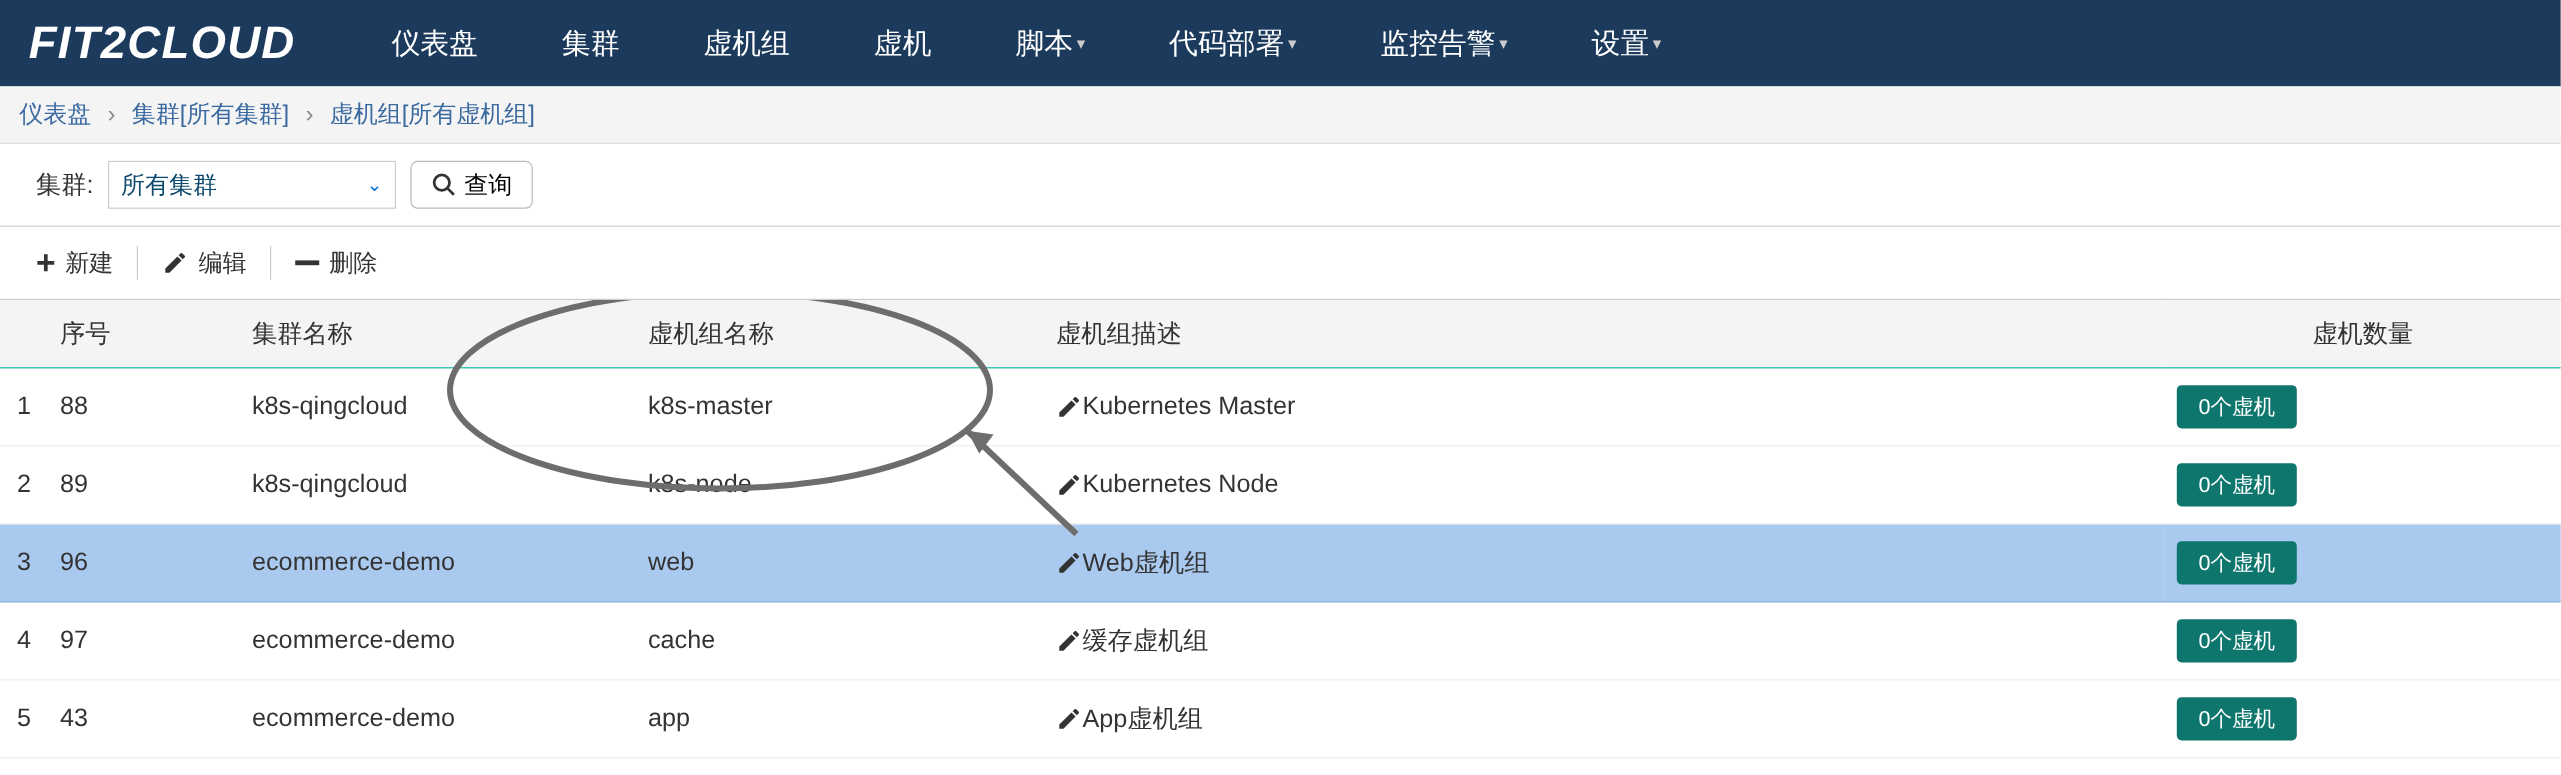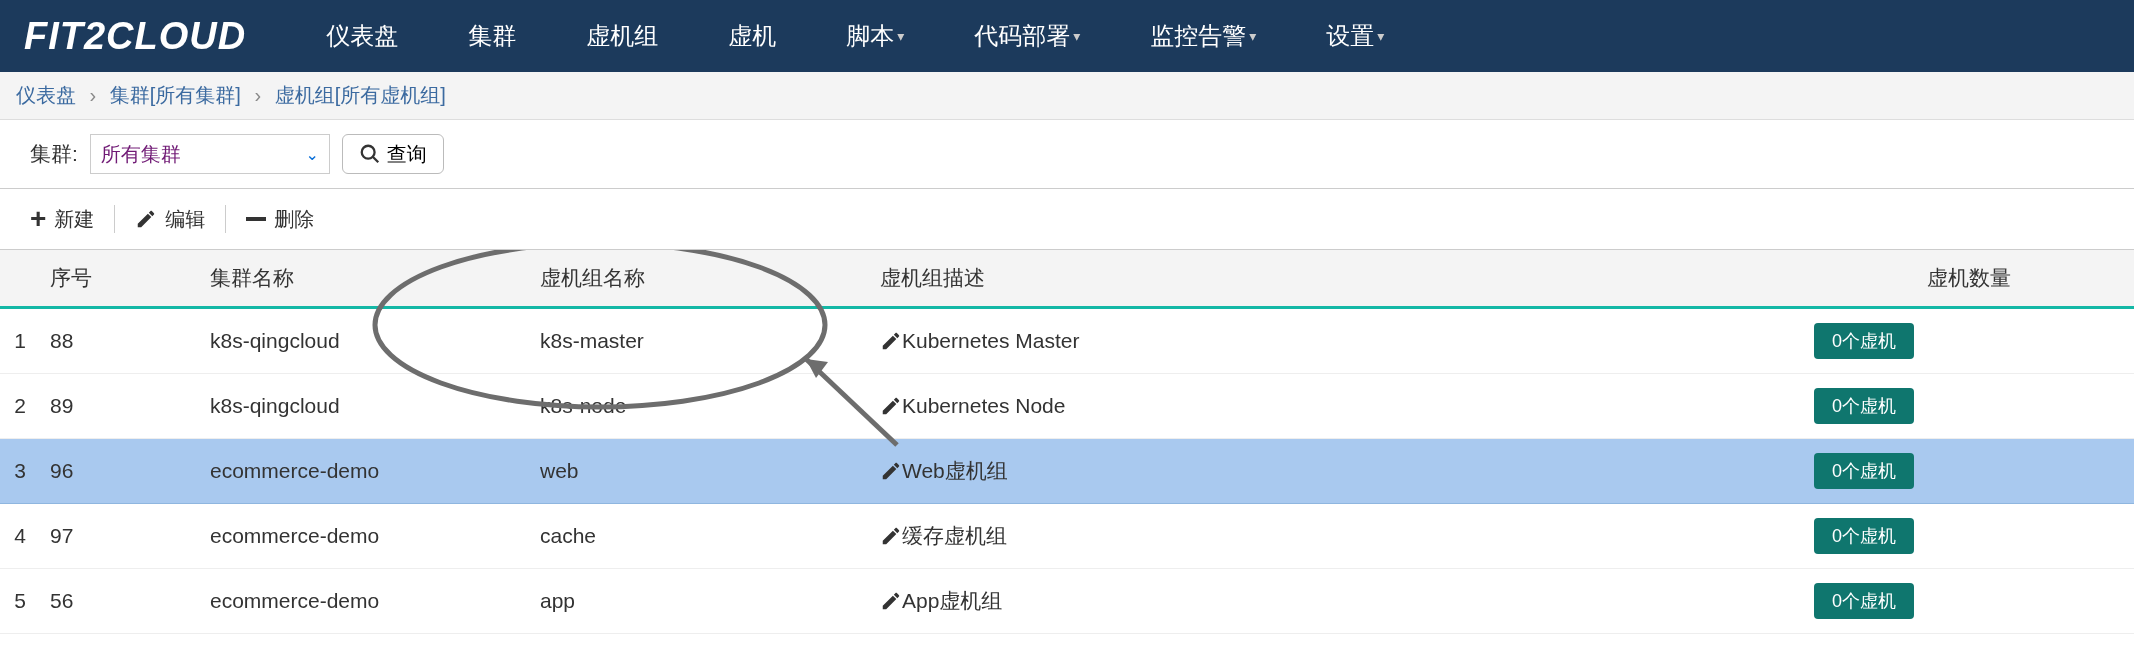--- a/index.html
+++ b/index.html
@@ -8,31 +8,31 @@
     .logo { font-family: Arial, sans-serif; font-size: 38px; font-weight: 700; font-style: italic; color: #fff; letter-spacing: 1px; margin-right: 80px; text-align: right; }
     .nav-items { display: flex; gap: 70px; }
     .nav-item { color: #fff; font-size: 24px; display: flex; align-items: center; gap: 3px; cursor: pointer; }
     .nav-chevron { font-size: 14px; color: #ccc; }
     .breadcrumb-bar { background: #f4f4f4; border-bottom: 1px solid #ddd; padding: 10px 16px; font-size: 20px; }
     .bc-item { color: #3b6aa0; cursor: pointer; }
     .bc-sep { color: #888; margin: 0 8px; }
     .filter-bar { padding: 14px 12px; display: flex; align-items: center; gap: 12px; border-bottom: 1px solid #ccc; }
     .filter-label { font-size: 21px; color: #333; margin-left: 18px; }
     .dropdown { position: relative; width: 240px; height: 40px; background: #fff; border: 1px solid #ccc; display: flex; align-items: center; padding: 0 10px; cursor: pointer; }
-    .dropdown-val { flex: 1; font-size: 20px; color: #701a75; }
+    .dropdown-val { flex: 1; font-size: 20px; color: #0c4a6e; }
     .dropdown-chev { color: #0a6fd8; font-size: 16px; }
     .btn-search { height: 40px; background: #fff; border: 1px solid #bbb; border-radius: 6px; padding: 0 16px; display: flex; align-items: center; gap: 6px; cursor: pointer; font-size: 20px; }
     .toolbar { padding: 10px 16px; display: flex; align-items: center; gap: 0; border-bottom: 1px solid #ccc; }
     .tool-item { display: flex; align-items: center; gap: 8px; font-size: 20px; cursor: pointer; padding: 6px 14px; }
     .tool-sep { width: 1px; height: 28px; background: #ccc; margin: 0 6px; }
     .plus-icon { font-size: 28px; font-weight: bold; line-height: 1; }
     .minus-icon { width: 20px; height: 4px; background: #333; display: inline-block; }
     table { width: 100%; border-collapse: collapse; font-size: 21px; }
     thead { background: #f4f4f4; }
-    th { text-align: left; padding: 14px 10px; border-bottom: 3px solid #14b8a6; font-weight: normal; color: #333; }
+    th { text-align: left; padding: 14px 10px; border-bottom: 1px solid #14b8a6; font-weight: normal; color: #333; }
     th.center { text-align: center; }
     td { padding: 14px 10px; border-bottom: 1px solid #eee; color: #333; vertical-align: middle; }
     td.idx { text-align: center; width: 40px; color: #333; }
     tr.selected { background: #a9c9ef; }
     tr.selected td { border-bottom: 1px solid #8fb6df; }
     .desc-cell { display: flex; align-items: center; gap: 0; }
     .vm-badge { background: #0f766e; color: #fff; padding: 6px 18px; border-radius: 4px; font-size: 18px; display: inline-block; cursor: pointer; }
     .col-idx { width: 40px; }
     .col-seq { width: 160px; }
     .col-cluster { width: 330px; }
@@ -196,21 +196,21 @@
               </svg>
         <span>缓存虚机组</span>
       </div>
     </td>
     <td class="center">
       <span class="vm-badge">0个虚机</span>
     </td>
         </tr>
         <tr>
     <td class="idx">5</td>
-    <td>56</td>
+    <td>43</td>
     <td>ecommerce-demo</td>
     <td>app</td>
     <td>
       <div class="desc-cell">
         <svg class="pencil-svg" viewBox="0 0 24 24" fill="#333">
                 <path d="M3 17.25V21h3.75L17.81 9.94l-3.75-3.75L3 17.25zM20.71 7.04c.39-.39.39-1.02 0-1.41l-2.34-2.34c-.39-.39-1.02-.39-1.41 0l-1.83 1.83 3.75 3.75 1.83-1.83z"></path>
               </svg>
         <span>App虚机组</span>
       </div>
     </td>

